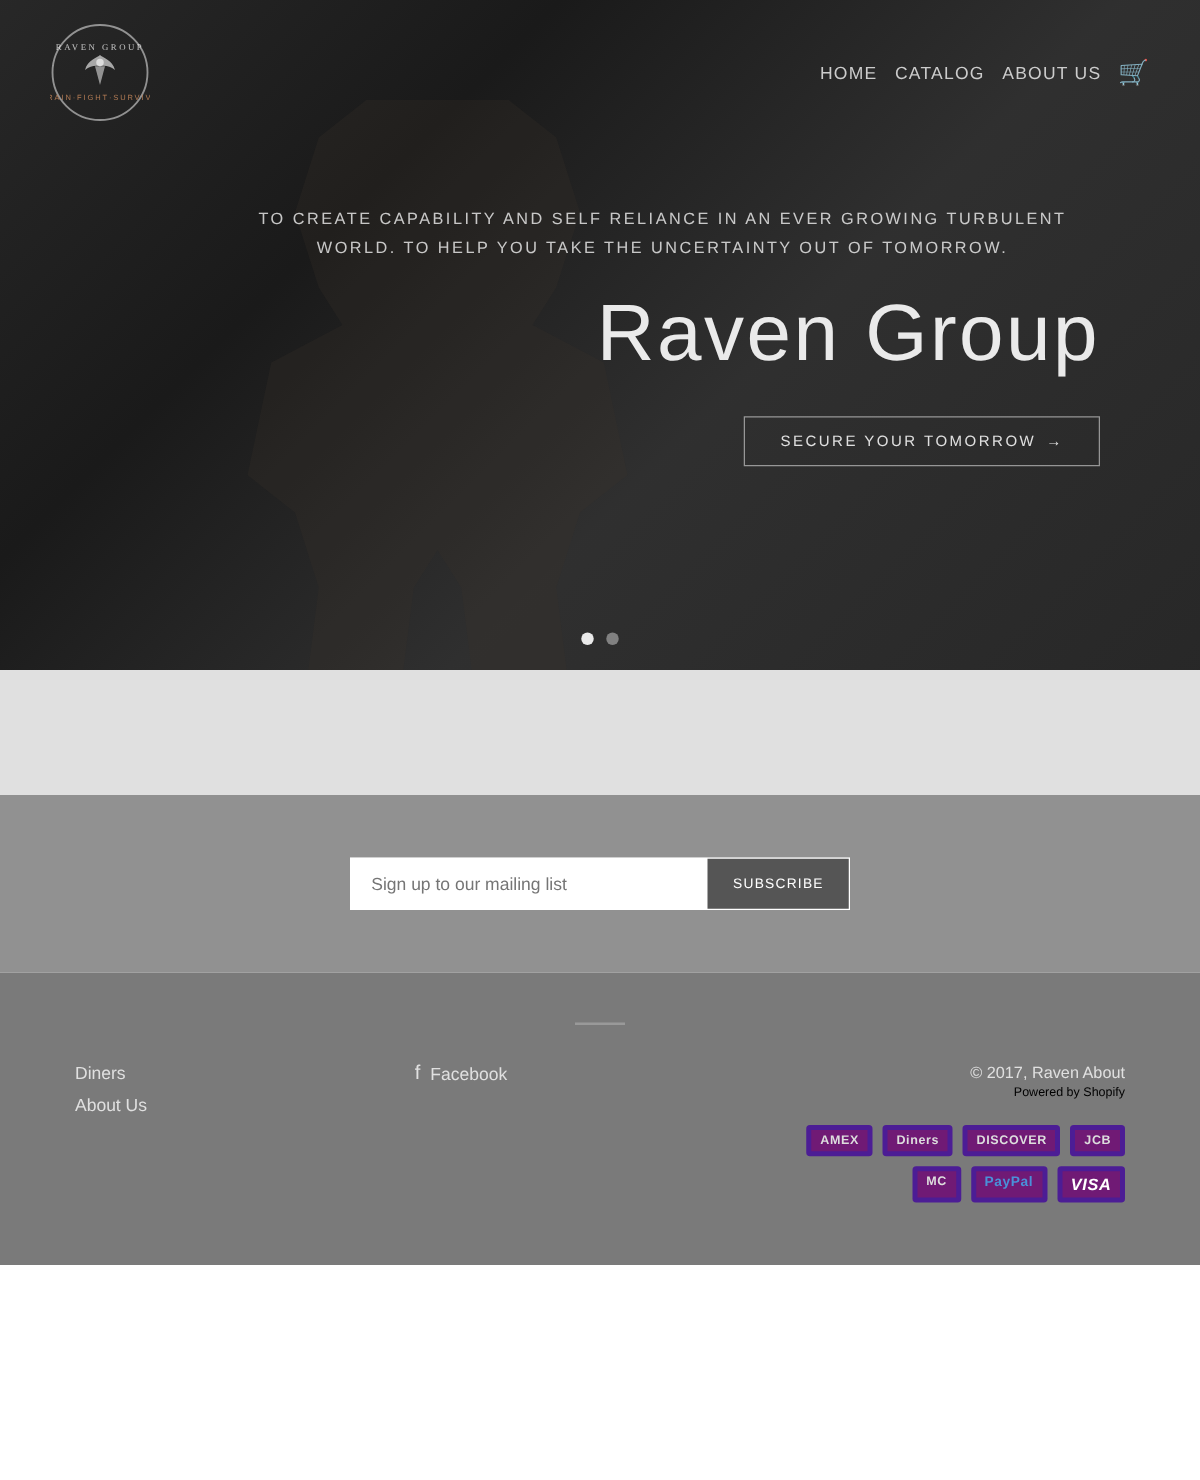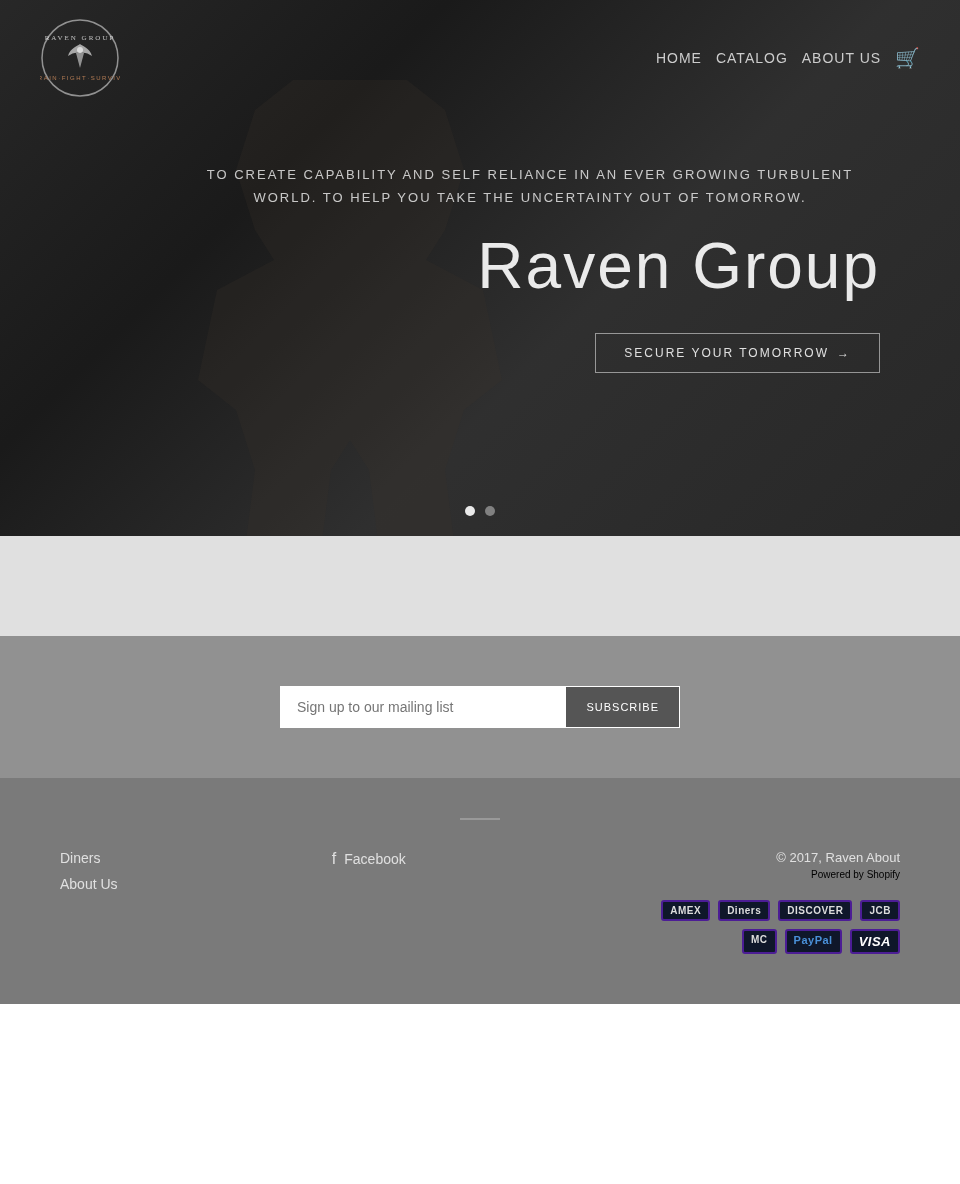--- a/index.html
+++ b/index.html
@@ -229,22 +229,22 @@
       margin-bottom: 20px;
     }
     .payment-icons {
       display: flex;
       gap: 8px;
       justify-content: flex-end;
       flex-wrap: wrap;
       max-width: 280px;
     }
     .payment-badge {
-      background: #0f172a;
-      border: 2px solid #4c1d95;
+      background: #701a75;
+      border: 4px solid #4c1d95;
       border-radius: 3px;
       padding: 3px 7px;
       font-size: 10px;
       color: #ddd;
       font-weight: bold;
       letter-spacing: 0.5px;
     }
     .payment-badge.visa-badge {
       color: #fff;
       font-style: italic;

